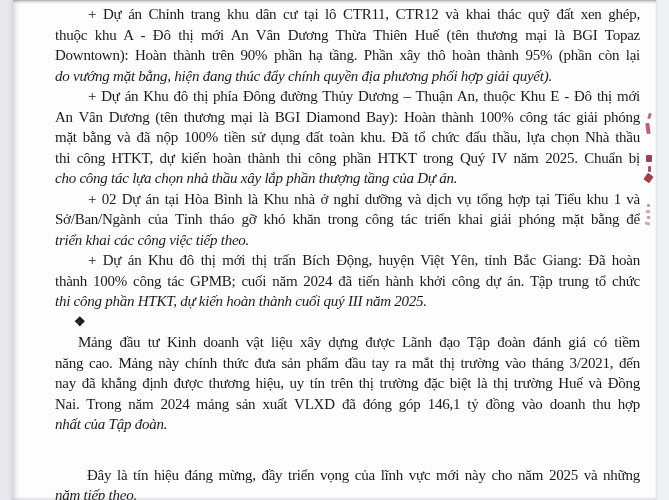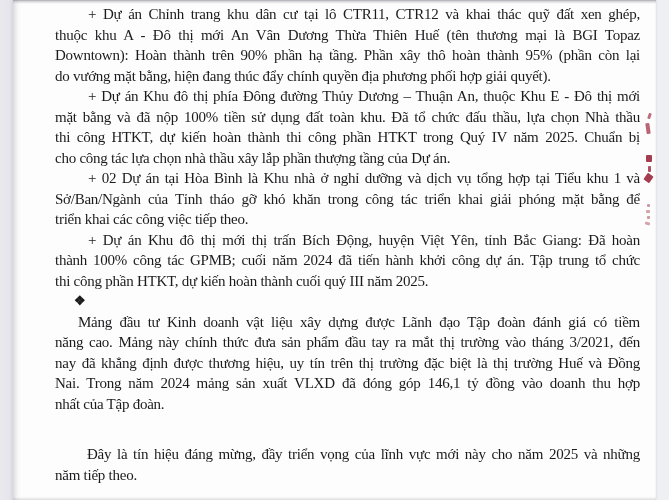--- a/index.html
+++ b/index.html
@@ -28,21 +28,21 @@
     background:linear-gradient(0deg, rgba(120,120,130,0.18) 0%, rgba(160,160,170,0) 100%);
   }
   .textcol {
     position:absolute; left:42px; top:4px; width:585px;
     color:#1b1b1d; font-size:15px; line-height:20.5px; letter-spacing:-0.25px;
   }
   .ln {
     height:20.5px; overflow:hidden;
     text-align:justify; text-align-last:justify;
   }
-  .ln.last { text-align-last:auto; }
+  .ln.last { text-align-last:auto;font-style:italic; }
   .heading {
     height:20.5px; display:flex; align-items:baseline;
     font-weight:bold; font-style:italic; font-size:15.4px;
   }
   .heading .bullet {
     font-style:normal; font-weight:bold; flex:0 0 43px;
     padding-left:19px; box-sizing:border-box; font-size:13px;
   }
   .mark { position:absolute; border-radius:1px; }
   .tip-artifact {
@@ -56,20 +56,21 @@
 <div class="screen">
   <div class="left-band"></div>
   <div class="page">
     <div class="top-strip"></div>
     <div class="textcol" id="document-body">
         <div class="ln" style="padding-left: 33px;">+ Dự án Chỉnh trang khu dân cư tại lô CTR11, CTR12 và khai thác quỹ đất xen ghép,</div>
         <div class="ln">thuộc khu A - Đô thị mới An Vân Dương Thừa Thiên Huế (tên thương mại là BGI Topaz</div>
         <div class="ln">Downtown): Hoàn thành trên 90% phần hạ tầng. Phần xây thô hoàn thành 95% (phần còn lại</div>
         <div class="ln last">do vướng mặt bằng, hiện đang thúc đẩy chính quyền địa phương phối hợp giải quyết).</div>
         <div class="ln" style="padding-left: 33px;">+ Dự án Khu đô thị phía Đông đường Thủy Dương – Thuận An, thuộc Khu E - Đô thị mới</div>
+        <div class="ln">An Vân Dương (tên thương mại là BGI Diamond Bay): Hoàn thành 100% công tác giải phóng</div>
         <div class="ln">mặt bằng và đã nộp 100% tiền sử dụng đất toàn khu. Đã tổ chức đấu thầu, lựa chọn Nhà thầu</div>
         <div class="ln">thi công HTKT, dự kiến hoàn thành thi công phần HTKT trong Quý IV năm 2025. Chuẩn bị</div>
         <div class="ln last">cho công tác lựa chọn nhà thầu xây lắp phần thượng tầng của Dự án.</div>
         <div class="ln" style="padding-left: 33px;">+ 02 Dự án tại Hòa Bình là Khu nhà ở nghỉ dưỡng và dịch vụ tổng hợp tại Tiểu khu 1 và</div>
         <div class="ln">Sở/Ban/Ngành của Tỉnh tháo gỡ khó khăn trong công tác triển khai giải phóng mặt bằng để</div>
         <div class="ln last">triển khai các công việc tiếp theo.</div>
         <div class="ln" style="padding-left: 33px;">+ Dự án Khu đô thị mới thị trấn Bích Động, huyện Việt Yên, tỉnh Bắc Giang: Đã hoàn</div>
         <div class="ln">thành 100% công tác GPMB; cuối năm 2024 đã tiến hành khởi công dự án. Tập trung tổ chức</div>
         <div class="ln last">thi công phần HTKT, dự kiến hoàn thành cuối quý III năm 2025.</div>
         <div class="heading">

